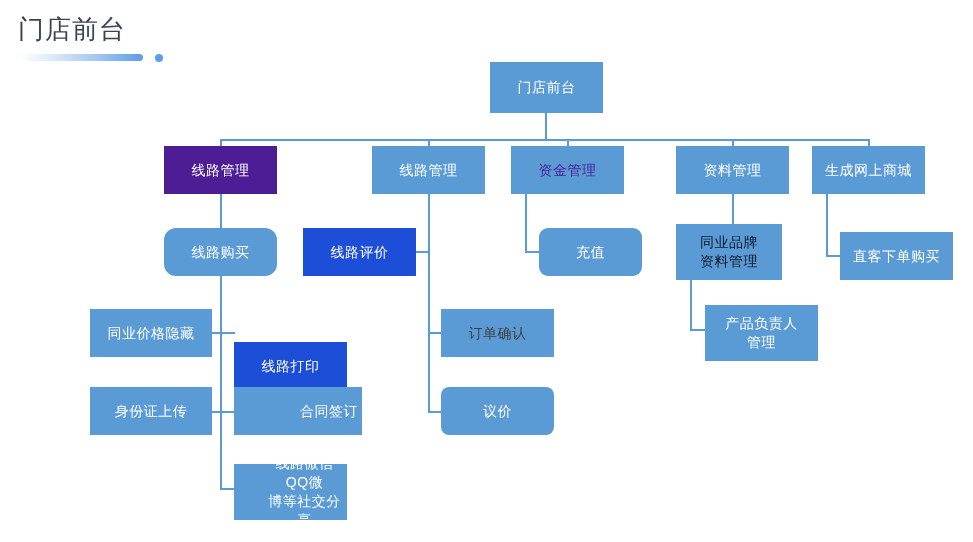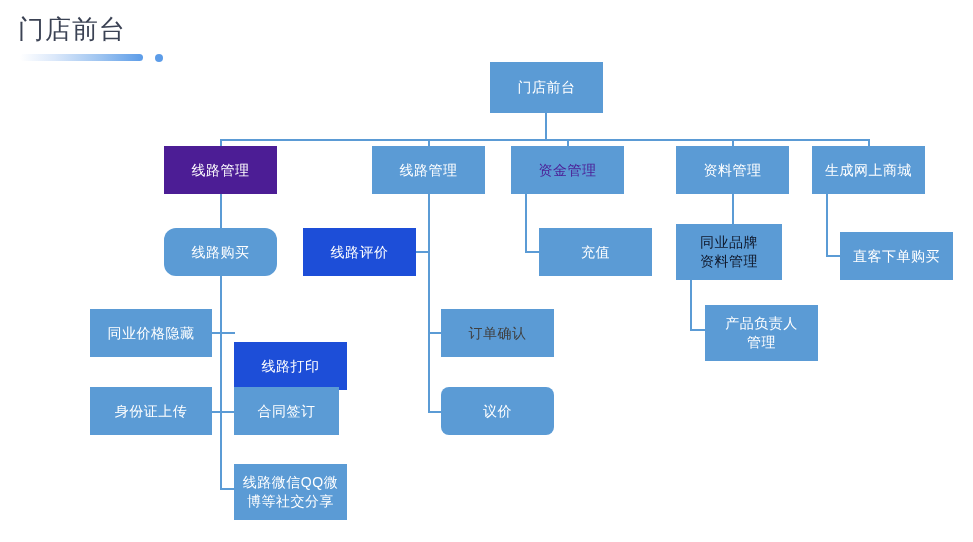--- a/index.html
+++ b/index.html
@@ -129,21 +129,21 @@
       </div>
       <div class="node" style="left: 812px; top: 146px; width: 113px; height: 48px; background: rgb(91, 155, 213); color: rgb(255, 255, 255);">
         <span class="label">生成网上商城</span>
       </div>
       <div class="node" style="left: 164px; top: 228px; width: 113px; height: 48px; background: rgb(91, 155, 213); color: rgb(255, 255, 255); border-radius: 12px;">
         <span class="label">线路购买</span>
       </div>
       <div class="node" style="left: 303px; top: 228px; width: 113px; height: 48px; background: #1d4ed8; color: rgb(255, 255, 255);">
         <span class="label">线路评价</span>
       </div>
-      <div class="node" style="left: 539px; top: 228px; width: 113px; height: 48px; background: rgb(91, 155, 213); color: rgb(255, 255, 255);">
+      <div class="node" style="left: 539px; top: 228px; width: 103px; height: 48px; background: rgb(91, 155, 213); color: rgb(255, 255, 255); border-radius: 9px;">
         <span class="label">充值</span>
       </div>
       <div class="node" style="left: 676px; top: 224px; width: 106px; height: 56px; background: rgb(91, 155, 213); color: #0f172a;">
         <span class="label">同业品牌<br>资料管理</span>
       </div>
       <div class="node" style="left: 840px; top: 232px; width: 113px; height: 48px; background: rgb(91, 155, 213); color: rgb(255, 255, 255);">
         <span class="label">直客下单购买</span>
       </div>
       <div class="node" style="left: 90px; top: 309px; width: 122px; height: 48px; background: rgb(91, 155, 213); color: rgb(255, 255, 255);">
         <span class="label">同业价格隐藏</span>
@@ -153,24 +153,24 @@
       </div>
       <div class="node" style="left: 441px; top: 309px; width: 113px; height: 48px; background: rgb(91, 155, 213); color: #404040;">
         <span class="label">订单确认</span>
       </div>
       <div class="node" style="left: 705px; top: 305px; width: 113px; height: 56px; background: rgb(91, 155, 213); color: rgb(255, 255, 255);">
         <span class="label">产品负责人<br>管理</span>
       </div>
       <div class="node" style="left: 90px; top: 387px; width: 122px; height: 48px; background: rgb(91, 155, 213); color: rgb(255, 255, 255);">
         <span class="label">身份证上传</span>
       </div>
-      <div class="node" style="left: 234px; top: 387px; width: 105px; height: 48px; background: rgb(91, 155, 213); color: rgb(255, 255, 255);">
+      <div class="node" style="left: 234px; top: 387px; width: 128px; height: 48px; background: rgb(91, 155, 213); color: rgb(255, 255, 255); justify-content: flex-end;">
         <span class="label">合同签订</span>
       </div>
       <div class="node" style="left: 441px; top: 387px; width: 113px; height: 48px; background: rgb(91, 155, 213); color: rgb(255, 255, 255); border-radius: 8px;">
         <span class="label">议价</span>
       </div>
-      <div class="node" style="left: 234px; top: 464px; width: 113px; height: 56px; background: rgb(91, 155, 213); color: rgb(255, 255, 255);">
+      <div class="node" style="left: 234px; top: 464px; width: 113px; height: 56px; background: rgb(91, 155, 213); color: rgb(255, 255, 255); padding-left: 32px;">
         <span class="label">线路微信QQ微<br>博等社交分享</span>
       </div>
     </div>
 
 </div>
 
 </body></html>

